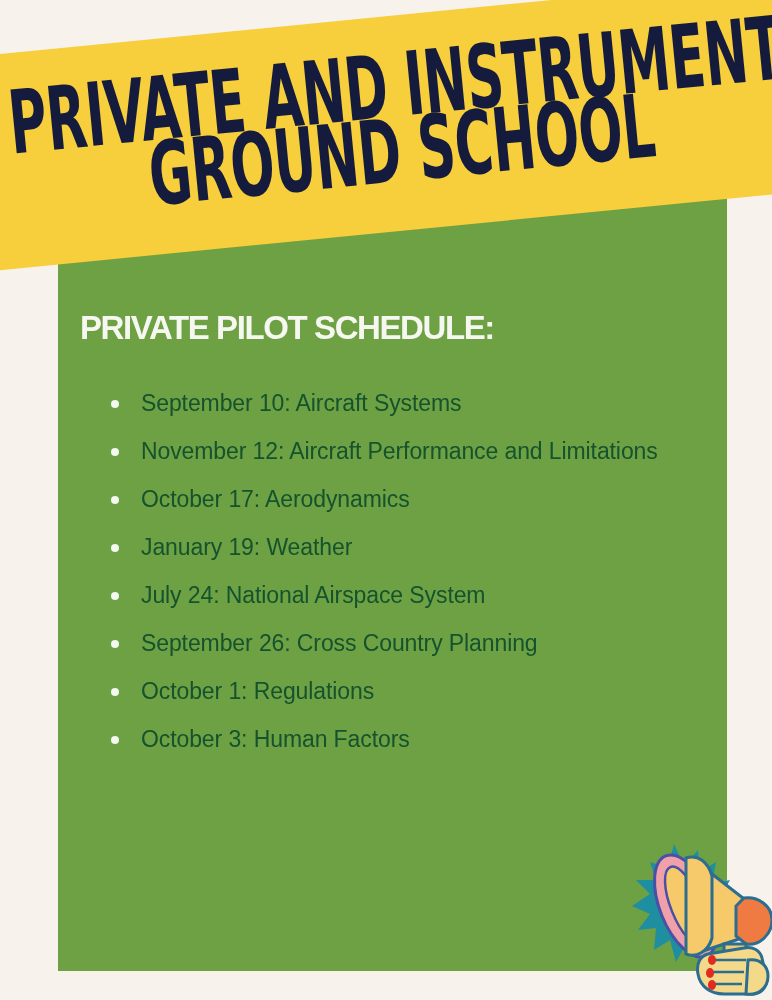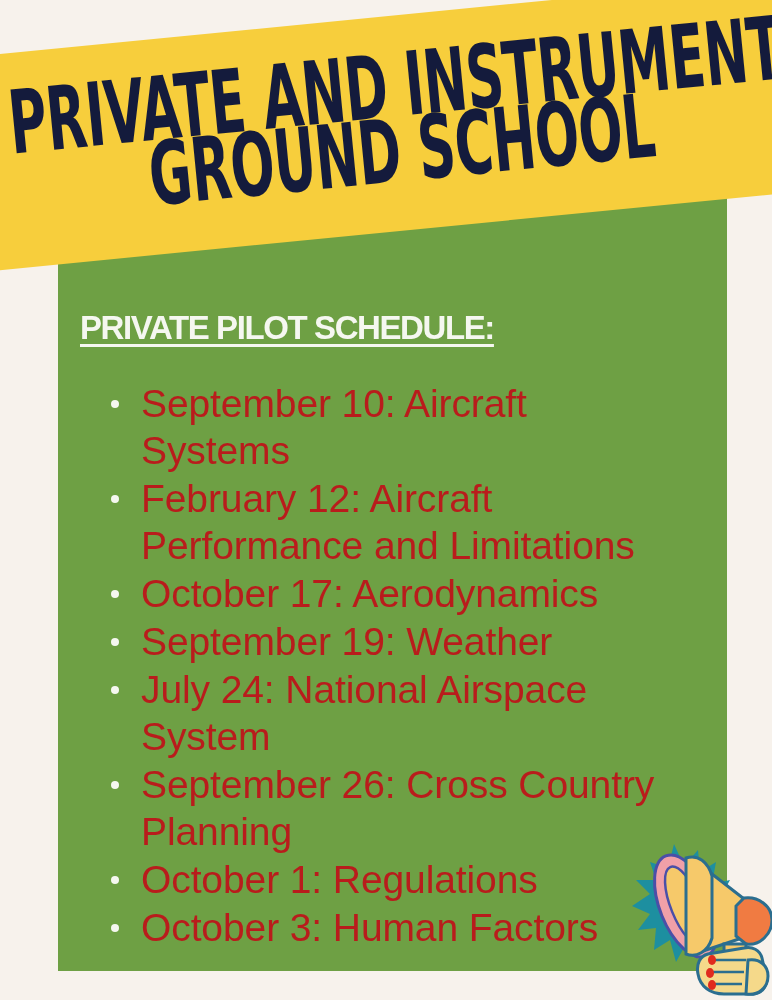--- a/index.html
+++ b/index.html
@@ -71,40 +71,39 @@
 
   
   .schedule-heading {
     position: absolute;
     left: 80px;
     top: 309px;
     color: #F5F7F0;
     font-size: 33px;
     font-weight: 700;
     letter-spacing: -1.4px;
-    text-decoration: underline;
     text-decoration-thickness: 3px;
     text-underline-offset: 5px;
     white-space: nowrap;
   }
 
   
   .schedule-list {
     position: absolute;
     left: 105px;
     top: 380px;
     width: 580px;
     margin: 0;
     padding: 0;
     list-style: none;
   }
   .schedule-list li {
     position: relative;
-    color: #b91c1c;
-    font-size: 39px;
+    color: #14532d;
+    font-size: 23px;
     line-height: 47px;
     padding-left: 36px;
     margin-bottom: 1px;
     letter-spacing: -0.1px;
   }
   .schedule-list li .bullet {
     position: absolute;
     left: 6px;
     top: 20px;
     width: 8px;
@@ -133,23 +132,23 @@
   <div class="banner"></div>
   <div class="banner-title">
     <div class="tline">PRIVATE AND INSTRUMENT</div>
     <div class="tline">GROUND SCHOOL</div>
   </div>
 
   <div class="schedule-heading">PRIVATE PILOT SCHEDULE:</div>
 
   <ul class="schedule-list">
     <li><span class="bullet"></span><span>September 10: Aircraft Systems</span></li>
-    <li><span class="bullet"></span><span>February 12: Aircraft Performance and Limitations</span></li>
+    <li><span class="bullet"></span><span>November 12: Aircraft Performance and Limitations</span></li>
     <li><span class="bullet"></span><span>October 17: Aerodynamics</span></li>
-    <li><span class="bullet"></span><span>September 19: Weather</span></li>
+    <li><span class="bullet"></span><span>January 19: Weather</span></li>
     <li><span class="bullet"></span><span>July 24: National Airspace System</span></li>
     <li><span class="bullet"></span><span>September 26: Cross Country Planning</span></li>
     <li><span class="bullet"></span><span>October 1: Regulations</span></li>
     <li><span class="bullet"></span><span>October 3: Human Factors</span></li>
   </ul>
 
   <div class="megaphone">
     <svg width="160" height="168" viewBox="0 0 160 168" xmlns="http://www.w3.org/2000/svg">
 
       <g>

